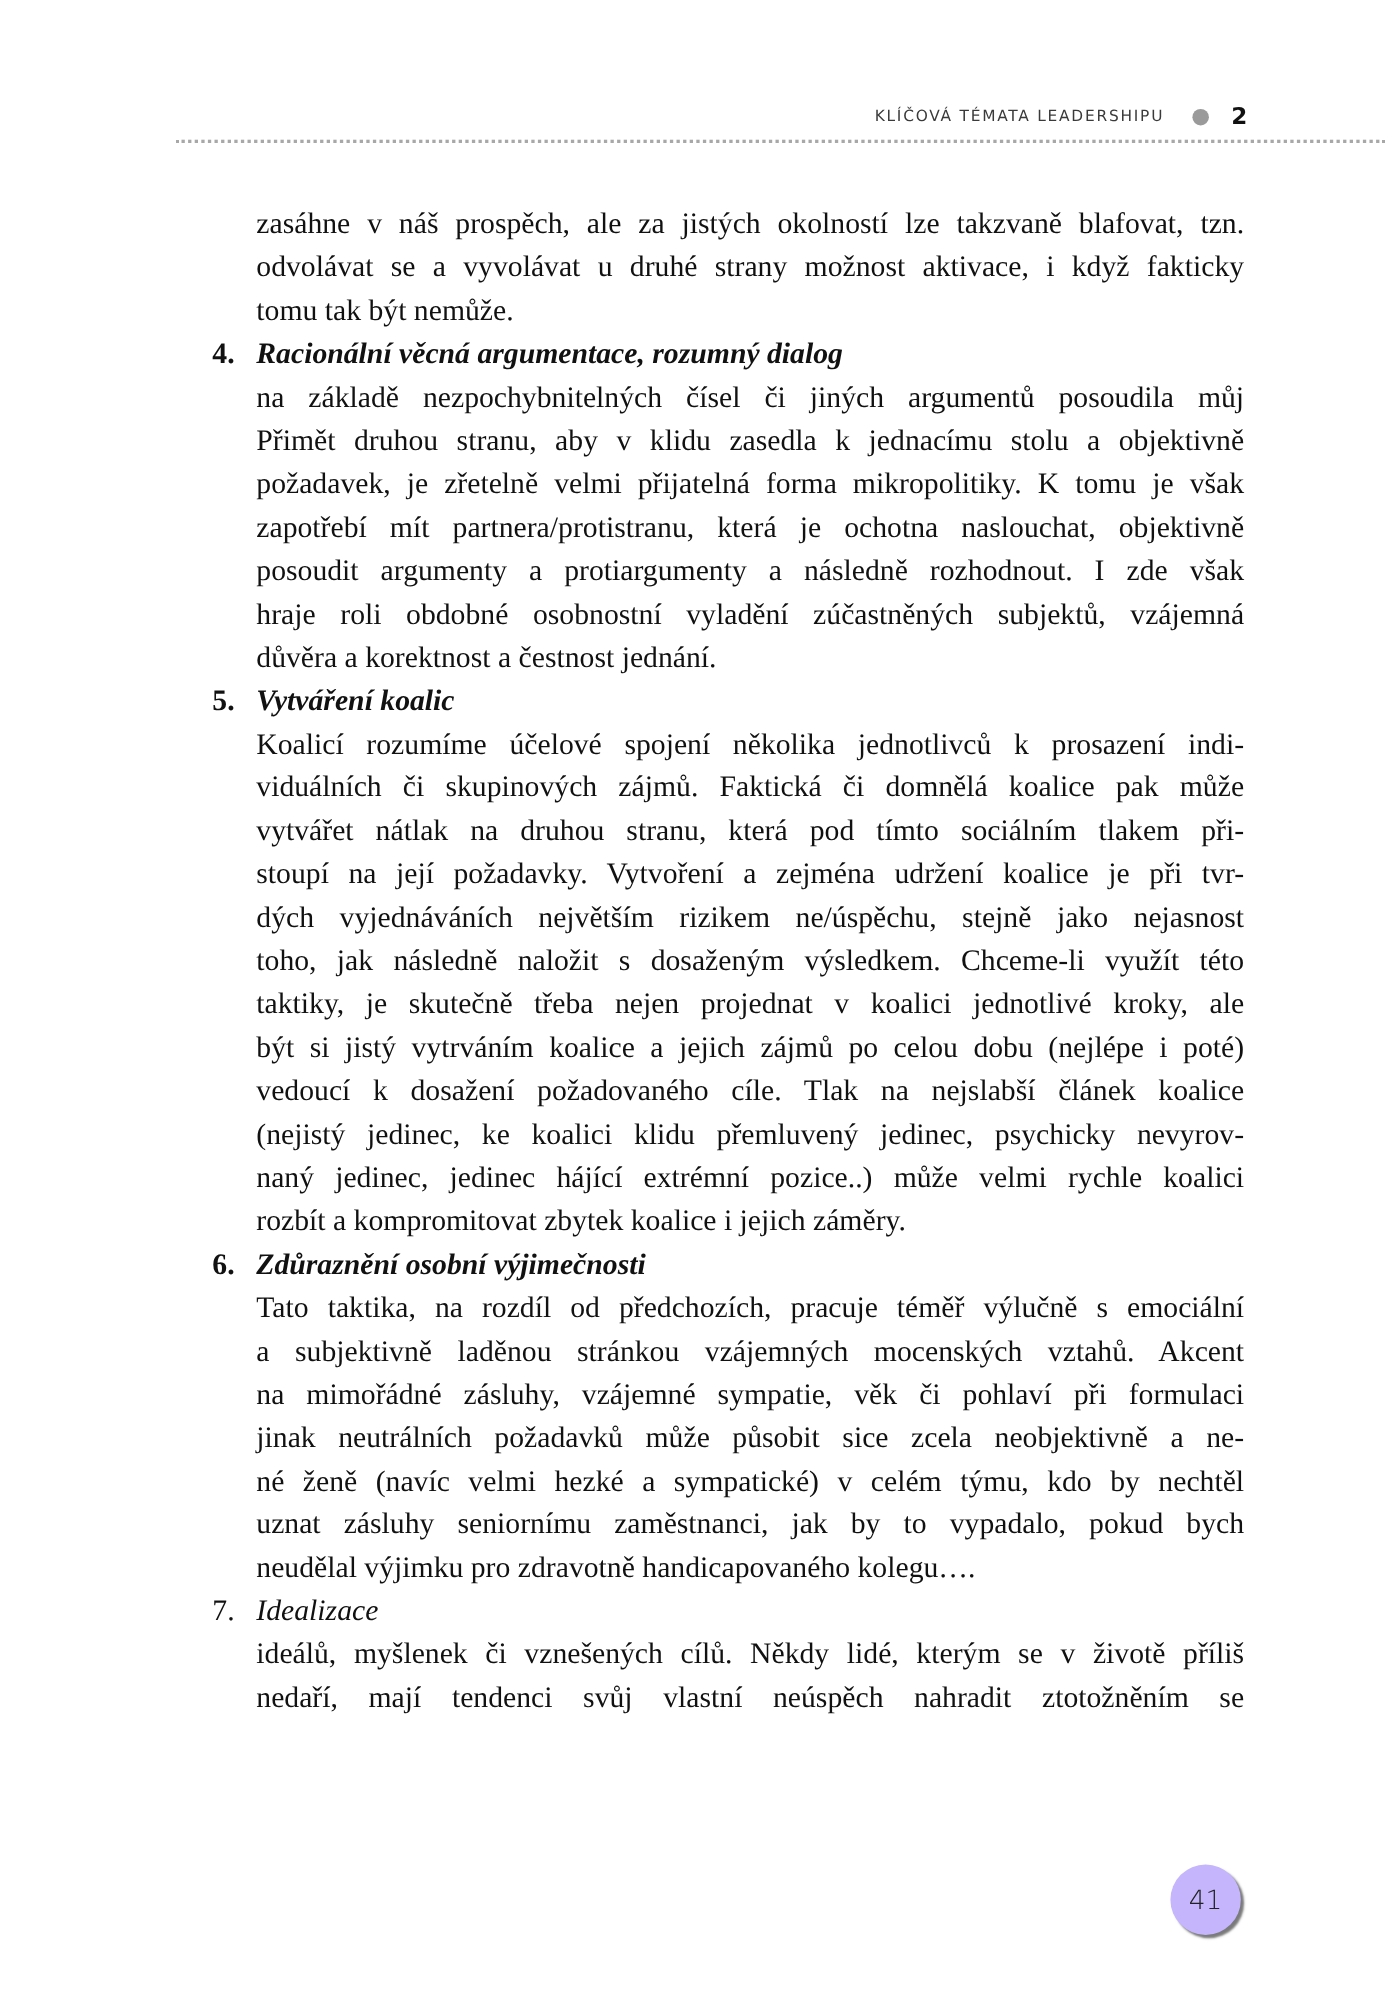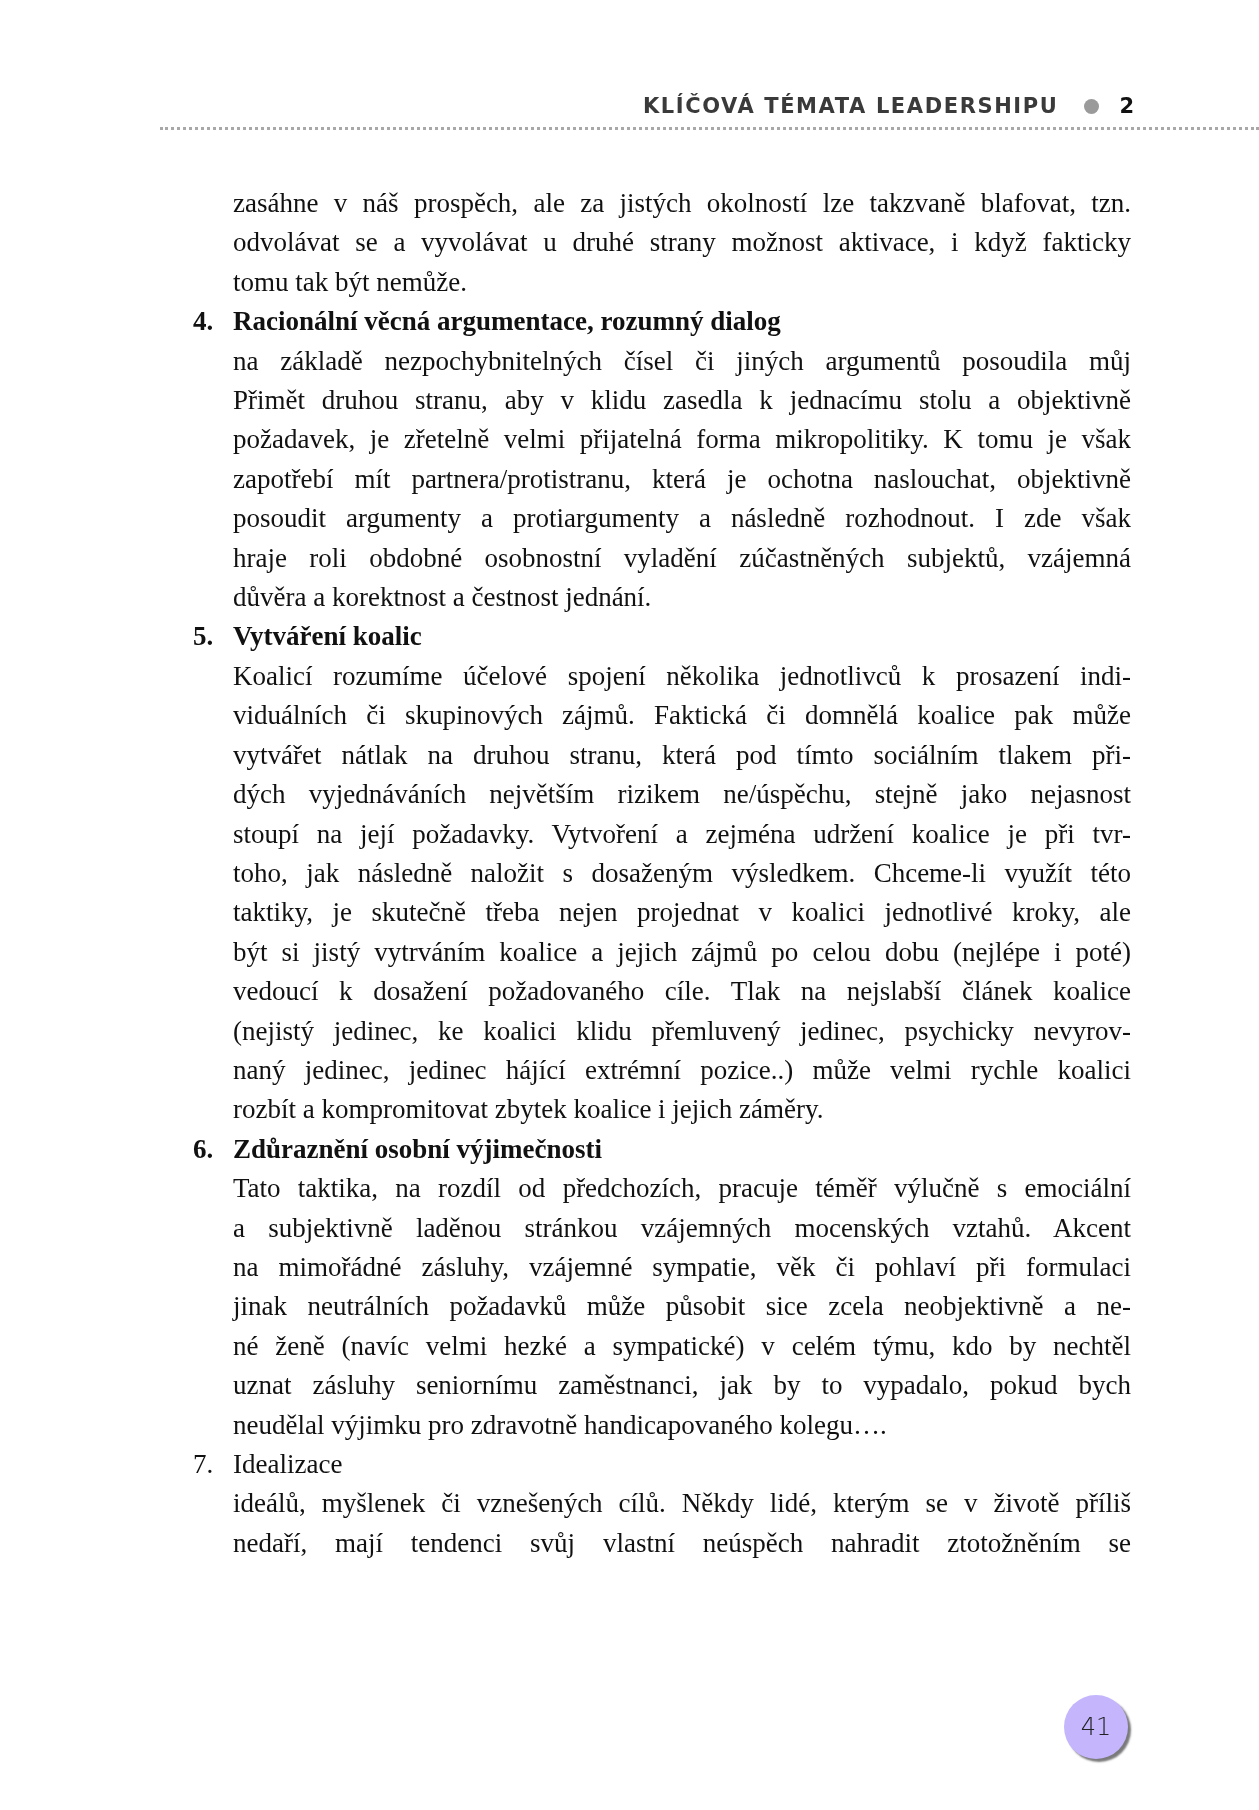--- a/index.html
+++ b/index.html
@@ -3,21 +3,21 @@
 <meta charset="utf-8">
 <style>
   html, body { margin: 0; padding: 0; background: #ffffff; }
   body { width: 1259px; height: 1810px; position: relative; overflow: hidden; }
   .running-head {
     position: absolute; left: 0; top: 94px; width: 1134px; height: 34px;
     text-align: right; white-space: nowrap;
     font-family: "DejaVu Sans", sans-serif;
   }
   .rh-title {
-    font-size: 21px; letter-spacing: 1.6px; color: #3a3a3a; font-weight: 700;
+    font-size: 14px; letter-spacing: 1.6px; color: #3a3a3a; font-weight: 400;
     vertical-align: middle;
   }
   .rh-dot {
     display: inline-block; width: 15px; height: 15px; border-radius: 50%;
     background: #9a9a9a; margin: 0 20px 0 26px; vertical-align: middle;
   }
   .rh-chapter {
     font-size: 21px; font-weight: bold; color: #111; vertical-align: middle;
   }
   .dotted-rule {
@@ -26,21 +26,21 @@
   }
   .content {
     position: absolute; left: 193px; top: 184px; width: 938px;
     font-family: "Liberation Serif", serif; font-size: 27px; line-height: 39.4px;
     color: #111;
   }
   .para { margin: 0 0 0 40px; text-align: justify; text-align-last: left; }
   .item { position: relative; }
   .item-heading { display: flex; font-weight: bold; }
   .item-num { width: 40px; flex: none; }
-  .item-title { flex: 1; }
+  .item-title { flex: 1; font-style: italic; }
   .item-body { margin-left: 40px; text-align: justify; text-align-last: left; }
   .line { display: block; text-align: justify; text-align-last: justify; white-space: nowrap; overflow: visible; }
   .line.last { text-align-last: left; }
   .page-number {
     position: absolute; left: 1064px; top: 1695px; width: 64px; height: 64px;
     border-radius: 50%; background: #c4b5fd;
     box-shadow: 3px 3px 2px #7a7a7a;
     display: flex; align-items: center; justify-content: center;
     font-family: "DejaVu Sans", sans-serif; font-size: 24px; font-weight: 300; color: #222;
   }
@@ -78,22 +78,22 @@
 
   <div class="item">
     <div class="item-heading">
       <span class="item-num">5.</span>
       <span class="item-title">Vytváření koalic</span>
     </div>
     <div class="item-body">
       <span class="line">Koalicí rozumíme účelové spojení několika jednotlivců k prosazení indi-</span>
       <span class="line">viduálních či skupinových zájmů. Faktická či domnělá koalice pak může</span>
       <span class="line">vytvářet nátlak na druhou stranu, která pod tímto sociálním tlakem při-</span>
+      <span class="line">stoupí na její požadavky. Vytvoření a zejména udržení koalice je při tvr-</span>
       <span class="line">dých vyjednáváních největším rizikem ne/úspěchu, stejně jako nejasnost</span>
-      <span class="line">stoupí na její požadavky. Vytvoření a zejména udržení koalice je při tvr-</span>
       <span class="line">toho, jak následně naložit s dosaženým výsledkem. Chceme-li využít této</span>
       <span class="line">taktiky, je skutečně třeba nejen projednat v koalici jednotlivé kroky, ale</span>
       <span class="line">být si jistý vytrváním koalice a jejich zájmů po celou dobu (nejlépe i poté)</span>
       <span class="line">vedoucí k dosažení požadovaného cíle. Tlak na nejslabší článek koalice</span>
       <span class="line">(nejistý jedinec, ke koalici klidu přemluvený jedinec, psychicky nevyrov-</span>
       <span class="line">naný jedinec, jedinec hájící extrémní pozice..) může velmi rychle koalici</span>
       <span class="line last">rozbít a kompromitovat zbytek koalice i jejich záměry.</span>
     </div>
   </div>
 

